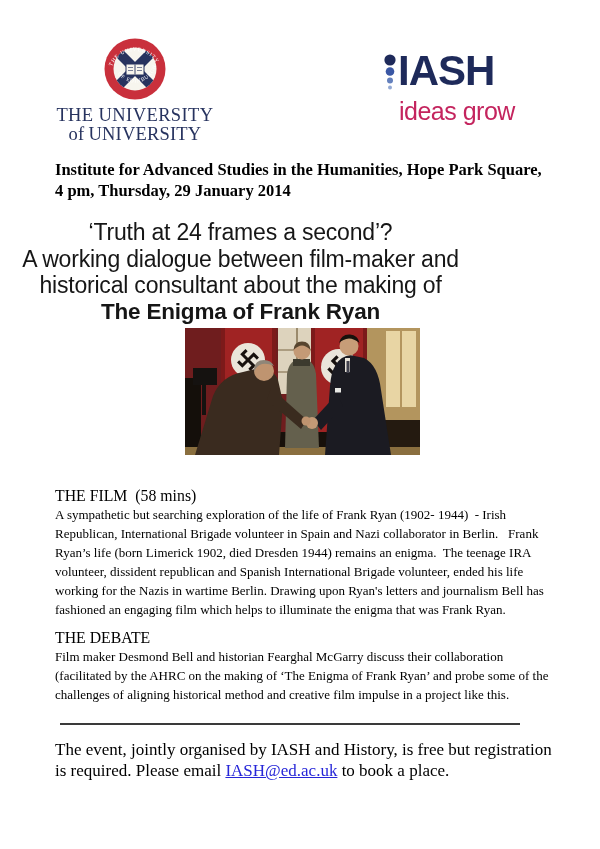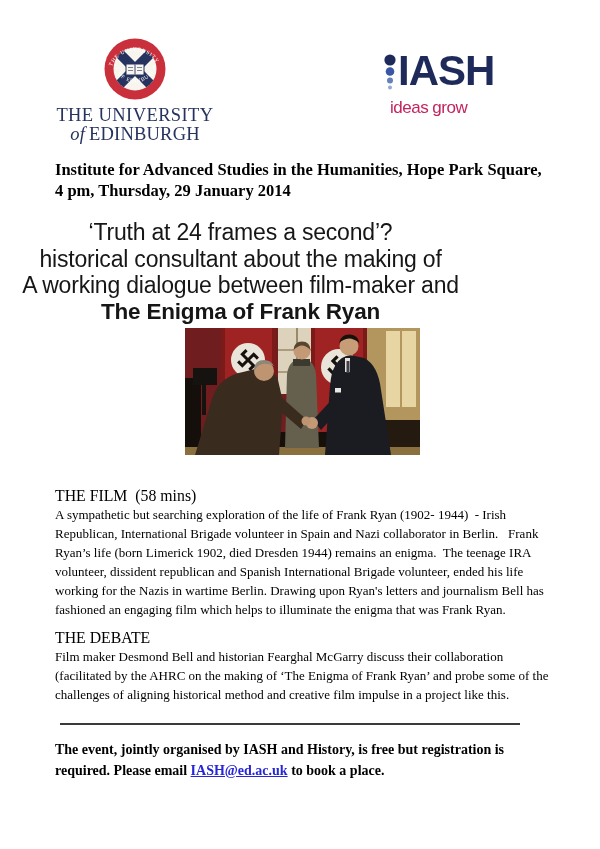--- a/index.html
+++ b/index.html
@@ -12,33 +12,33 @@
     color: #000000;
     overflow: hidden;
   }
 
   
   .uoe { position: absolute; left: 52px; top: 38px; width: 166px; text-align: center; }
   .uoe-crest { display: block; margin: 0 auto; }
   .uoe-word { margin-top: 6px; color: var(--uoe-navy, #27335f); line-height: 1.02; }
   .uoe-word-l1 { font-size: 18.5px; letter-spacing: 0.4px; }
   .uoe-word-l2 { font-size: 18.5px; letter-spacing: 0.2px; }
-  .uoe-word-l2 .of { font-style: italic; margin-right: 4px; text-align: right; }
+  .uoe-word-l2 .of { margin-right: 4px; text-align: right; }
 
   
   .iash { position: absolute; left: 383px; top: 50px; font-family: "Liberation Sans", sans-serif; }
   .iash-row { display: flex; align-items: flex-start; }
   .iash-dots { margin-top: 4px; }
   .iash-name {
     font-size: 42px; line-height: 1; font-weight: 600;
     color: var(--iash-navy, #1e2a5a); letter-spacing: -1px; margin-left: 1px;
   }
   .iash-tag {
-    font-size: 17px; line-height: 1; font-weight: 500;
-    color: var(--iash-pink, #c4245e); margin-top: 3px; margin-left: 7px; letter-spacing: -0.5px;
+    font-size: 25px; line-height: 1; font-weight: 500;
+    color: var(--iash-pink, #c4245e); margin-top: 3px; margin-left: 16px; letter-spacing: -0.5px;
   }
 
   
   .event-info {
     position: absolute; left: 55px; top: 160px; width: 505px;
     font-weight: bold; font-size: 16.5px; line-height: 20.5px;
   }
 
   
   .title-block {
@@ -52,21 +52,21 @@
   .photo { position: absolute; left: 185px; top: 328px; width: 235px; height: 127px; }
 
   
   .body-text { font-size: 13px; line-height: 19px; white-space: pre-wrap; }
   .film-section   { position: absolute; left: 55px; top: 486px; width: 504px; }
   .debate-section { position: absolute; left: 55px; top: 628px; width: 504px; }
   .section-heading { font-size: 15.8px; line-height: 19px; white-space: pre-wrap; }
 
   
   .divider { position: absolute; left: 60px; top: 723px; width: 460px; height: 2px; background: #3a3a3a; }
-  .footer { position: absolute; left: 55px; top: 740px; width: 506px; font-size: 14px; line-height: 20.5px; font-weight: bold; }
+  .footer { position: absolute; left: 55px; top: 740px; width: 506px; font-size: 17px; line-height: 20.5px; }
   .email-link { color: var(--link-blue, #2626d8); text-decoration: underline; cursor: pointer; }
 </style>
 </head>
 <body>
 
 <div class="page">
 
   <div class="uoe">
     <svg class="uoe-crest" width="62" height="62" viewBox="0 0 62 62">
       <defs>
@@ -90,21 +90,21 @@
       <line x1="33" y1="32.5" x2="38" y2="32.5" stroke="#27335f" stroke-width="0.6"></line>
       <text font-size="5.4" fill="#ffffff" font-family="Liberation Serif, serif" letter-spacing="0.8">
         <textPath href="#arcTop" startOffset="7%">THE UNIVERSITY</textPath>
       </text>
       <text font-size="5.4" fill="#ffffff" font-family="Liberation Serif, serif" letter-spacing="0.8">
         <textPath href="#arcBot" startOffset="14%">OF EDINBURGH</textPath>
       </text>
     </svg>
     <div class="uoe-word">
       <div class="uoe-word-l1">THE UNIVERSITY</div>
-      <div class="uoe-word-l2"><span class="of">of</span><span>EDINBURGH</span></div>
+      <div class="uoe-word-l2"><span class="of">of</span><span>UNIVERSITY</span></div>
     </div>
   </div>
 
   <div class="iash">
     <div class="iash-row">
       <svg class="iash-dots" width="14" height="42" viewBox="0 0 14 42">
         <circle cx="7" cy="6" r="5.6" fill="#1e2a5a"></circle>
         <circle cx="7" cy="17.5" r="4.3" fill="#3a57a4"></circle>
         <circle cx="7" cy="26.5" r="3.0" fill="#6480bd"></circle>
         <circle cx="7" cy="33.5" r="2.0" fill="#93a9d4"></circle>
@@ -114,22 +114,22 @@
     <div class="iash-tag">ideas grow</div>
   </div>
 
   <div class="event-info">
     <div>Institute for Advanced Studies in the Humanities, Hope Park Square,</div>
     <div>4 pm, Thursday, 29 January 2014</div>
   </div>
 
   <div class="title-block">
     <div>‘Truth at 24 frames a second’?</div>
+    <div>A working dialogue between film-maker and</div>
     <div>historical consultant about the making of</div>
-    <div>A working dialogue between film-maker and</div>
     <div class="title-line4">The Enigma of Frank Ryan</div>
   </div>
 
   <svg class="photo" width="235" height="127" viewBox="0 0 235 127">
 
     <rect x="0" y="0" width="235" height="127" fill="#6f1d1e"></rect>
     <rect x="180" y="0" width="55" height="127" fill="#b3955e"></rect>
 
     <rect x="93" y="0" width="38" height="66" fill="#ddd3bd"></rect>
     <line x1="112" y1="0" x2="112" y2="66" stroke="#9a8a6c" stroke-width="2"></line>

